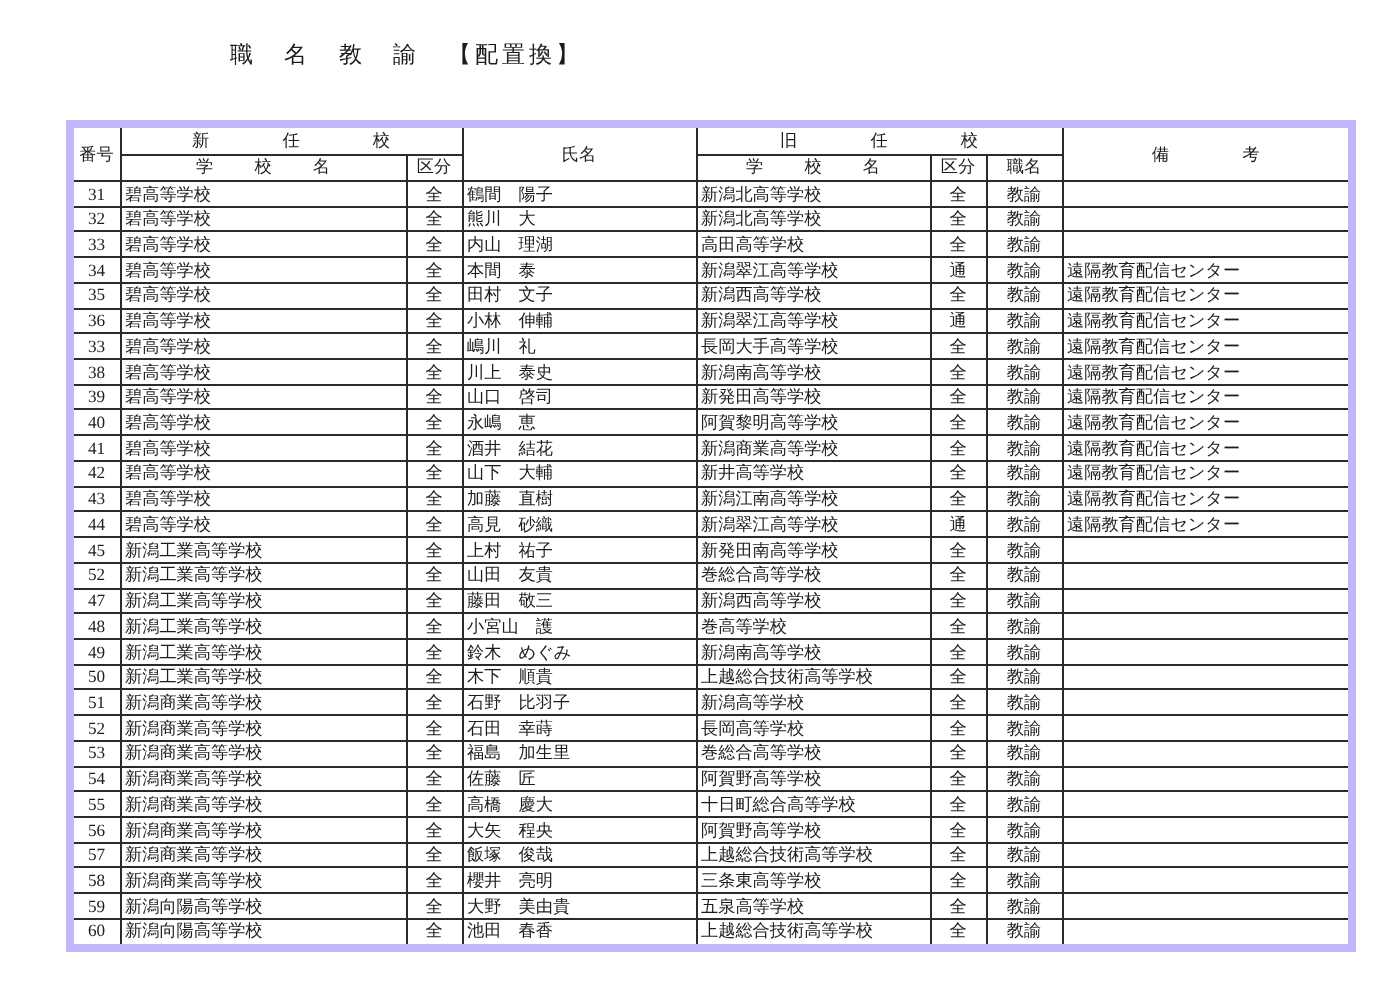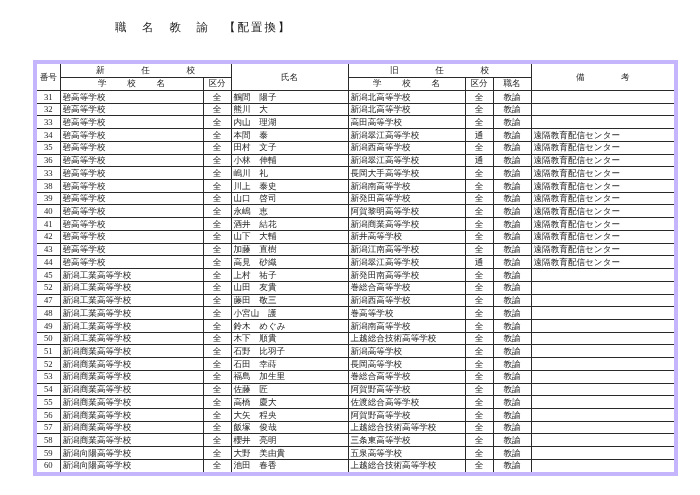--- a/index.html
+++ b/index.html
@@ -328,21 +328,21 @@
           <td class="lt">阿賀野高等学校</td>
           <td class="ct">全</td>
           <td class="ct">教諭</td>
           <td class="lt"></td>
         </tr>
         <tr>
           <td class="ct">55</td>
           <td class="lt">新潟商業高等学校</td>
           <td class="ct">全</td>
           <td class="lt">高橋　慶大</td>
-          <td class="lt">佐渡総合高等学校</td>
+          <td class="lt">十日町総合高等学校</td>
           <td class="ct">全</td>
           <td class="ct">教諭</td>
           <td class="lt"></td>
         </tr>
         <tr>
           <td class="ct">56</td>
           <td class="lt">新潟商業高等学校</td>
           <td class="ct">全</td>
           <td class="lt">大矢　程央</td>
           <td class="lt">阿賀野高等学校</td>

